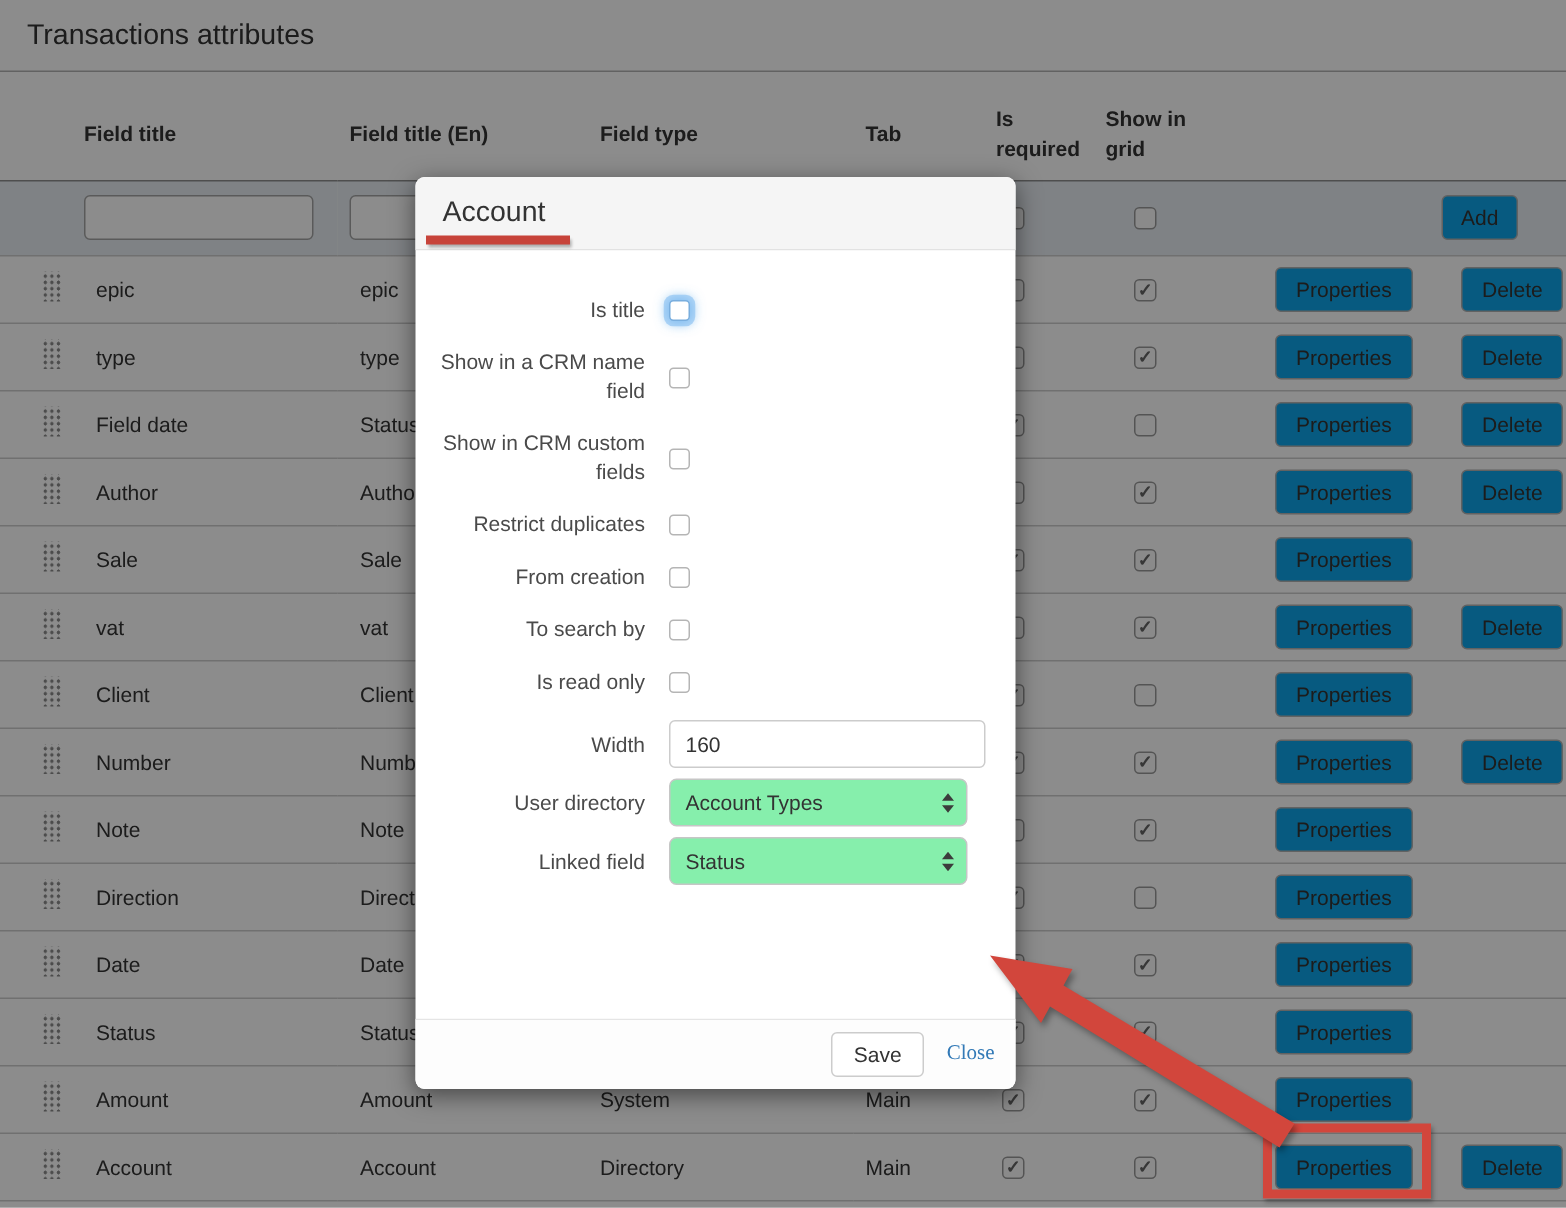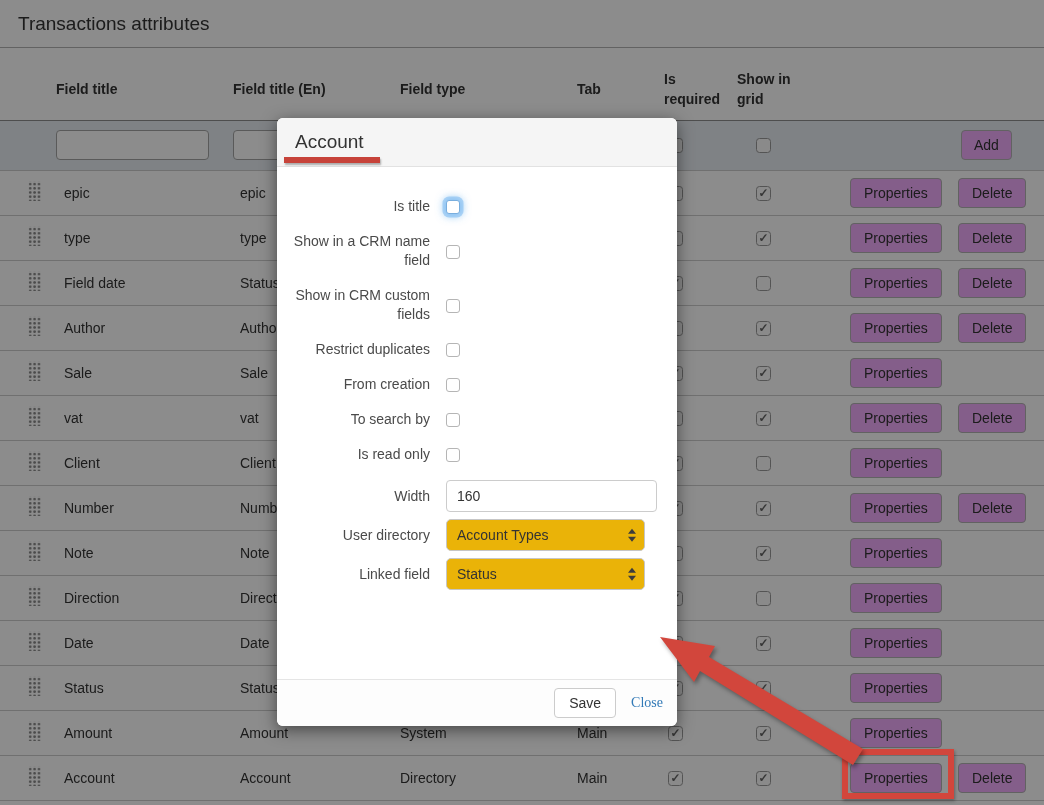--- a/index.html
+++ b/index.html
@@ -27,41 +27,41 @@
   .drag-handle { display:inline-block; width:13px; height:20px; margin-left:28px;
     background-image:radial-gradient(circle, #8a8a8a 1.15px, rgba(0,0,0,0) 1.3px);
     background-size:4.4px 4.2px; background-position:0 1px; }
 
   .f-input { width:153px; height:30px; border:1px solid #a5a5a5; border-radius:4px; background:#fff; margin-left:8px; padding:0 8px; font-size:14px; font-family:"Liberation Sans",sans-serif; }
 
   .cb { display:inline-block; width:15px; height:15px; border:1px solid #9a9a9a; border-radius:3.5px; background:#fbfbfb; position:relative; vertical-align:middle; }
   .cb.checked::after { content:"\2713"; position:absolute; left:1.5px; top:-1px; font-size:12px; font-weight:bold; color:#646464; }
   .ml12{margin-left:12px} .ml22{margin-left:22px}
 
-  .btn { display:inline-block; background:#f0abfc; border:1px solid #b2b2b2; border-radius:4px; padding:6px 13px; font-size:14px; color:#333; font-family:"Liberation Sans",sans-serif; cursor:pointer; }
+  .btn { display:inline-block; background:#0ea5e9; border:1px solid #b2b2b2; border-radius:4px; padding:6px 13px; font-size:14px; color:#333; font-family:"Liberation Sans",sans-serif; cursor:pointer; }
   .props-btn { margin-left:0; }
-  .del-btn { margin-left:8px; }
+  .del-btn { margin-left:24px; }
   .add-btn { margin-left:11px; padding:6px 12px; }
 
   
   .backdrop { position:absolute; left:0; top:0; width:1044px; height:805px; background:rgba(0,0,0,0.45); z-index:10; }
 
   .modal { position:absolute; left:277px; top:118px; width:400px; height:608px; background:#fff; border-radius:6px; box-shadow:0 4px 16px rgba(0,0,0,0.5); z-index:20; display:flex; flex-direction:column; }
   .modal-header { background:#f5f5f5; border-bottom:1px solid #e2e2e2; border-radius:6px 6px 0 0; padding:13px 18px 13px 18px; }
   .modal-title { font-size:19px; color:#333; }
   .modal-body { flex:1; padding:30px 20px 0 13px; overflow:hidden; }
   .frow { display:flex; margin-bottom:16px; }
   .frow .flabel { width:140px; min-width:140px; margin-right:16px; text-align:right; font-size:14px; color:#4a4a4a; line-height:19px; padding-top:0; }
   .frow.cbrow { align-items:center; }
   .frow.ctrlrow { align-items:center; margin-bottom:7px; }
   .frow.ctrlrow .flabel { line-height:32px; }
   .mcb { width:14px; height:14px; border:1px solid #b5b5b5; border-radius:3px; background:#fff; display:inline-block; position:relative; margin-top:1px; }
   .mcb.focused { border-color:#79aede; box-shadow:0 0 0 3.5px rgba(125,185,240,0.55), 0 0 8px 2px rgba(82,168,236,0.7); }
   .text-input { width:215px; height:32px; border:1px solid #ccc; border-radius:4px; padding:0 10px; font-size:14px; color:#333; font-family:"Liberation Sans",sans-serif; }
-  .select { position:relative; width:199px; height:32px; border:1px solid #c6c6c6; border-radius:5px; background:#eab308; display:flex; align-items:center; padding:0 26px 0 10px; font-size:14px; color:#333; cursor:default; }
+  .select { position:relative; width:199px; height:32px; border:1px solid #c6c6c6; border-radius:5px; background:#86efac; display:flex; align-items:center; padding:0 26px 0 10px; font-size:14px; color:#333; cursor:default; }
   .sel-arrows { position:absolute; right:8px; top:50%; transform:translateY(-50%); display:flex; flex-direction:column; align-items:center; }
   .tri-up { width:0; height:0; border-left:4px solid transparent; border-right:4px solid transparent; border-bottom:5px solid #3c3c3c; margin-bottom:2.5px; }
   .tri-down { width:0; height:0; border-left:4px solid transparent; border-right:4px solid transparent; border-top:5px solid #3c3c3c; }
   .modal-footer { border-top:1px solid #e5e5e5; background:#fdfdfd; border-radius:0 0 6px 6px; height:47px; display:flex; justify-content:flex-end; align-items:center; padding:0 14px; }
   .save-btn { background:#fff; border:1px solid #ccc; border-radius:4px; padding:6px 14px; font-size:14px; color:#333; font-family:"Liberation Sans",sans-serif; cursor:pointer; }
   .close-link { color:#337ab7; font-size:14px; margin-left:15px; cursor:pointer; background:none; border:none; font-family:Liberation Serif, serif; }
 
   
   .annot-underline { position:absolute; left:284px; top:157px; width:96px; height:6px; background:#c7433a; z-index:40; box-shadow:1px 2px 2px rgba(0,0,0,0.3); }
   .annot-rect { position:absolute; left:842px; top:749px; width:112px; height:50px; border:6px solid #d2463c; z-index:40; box-shadow:1px 2px 3px rgba(0,0,0,0.3); }

